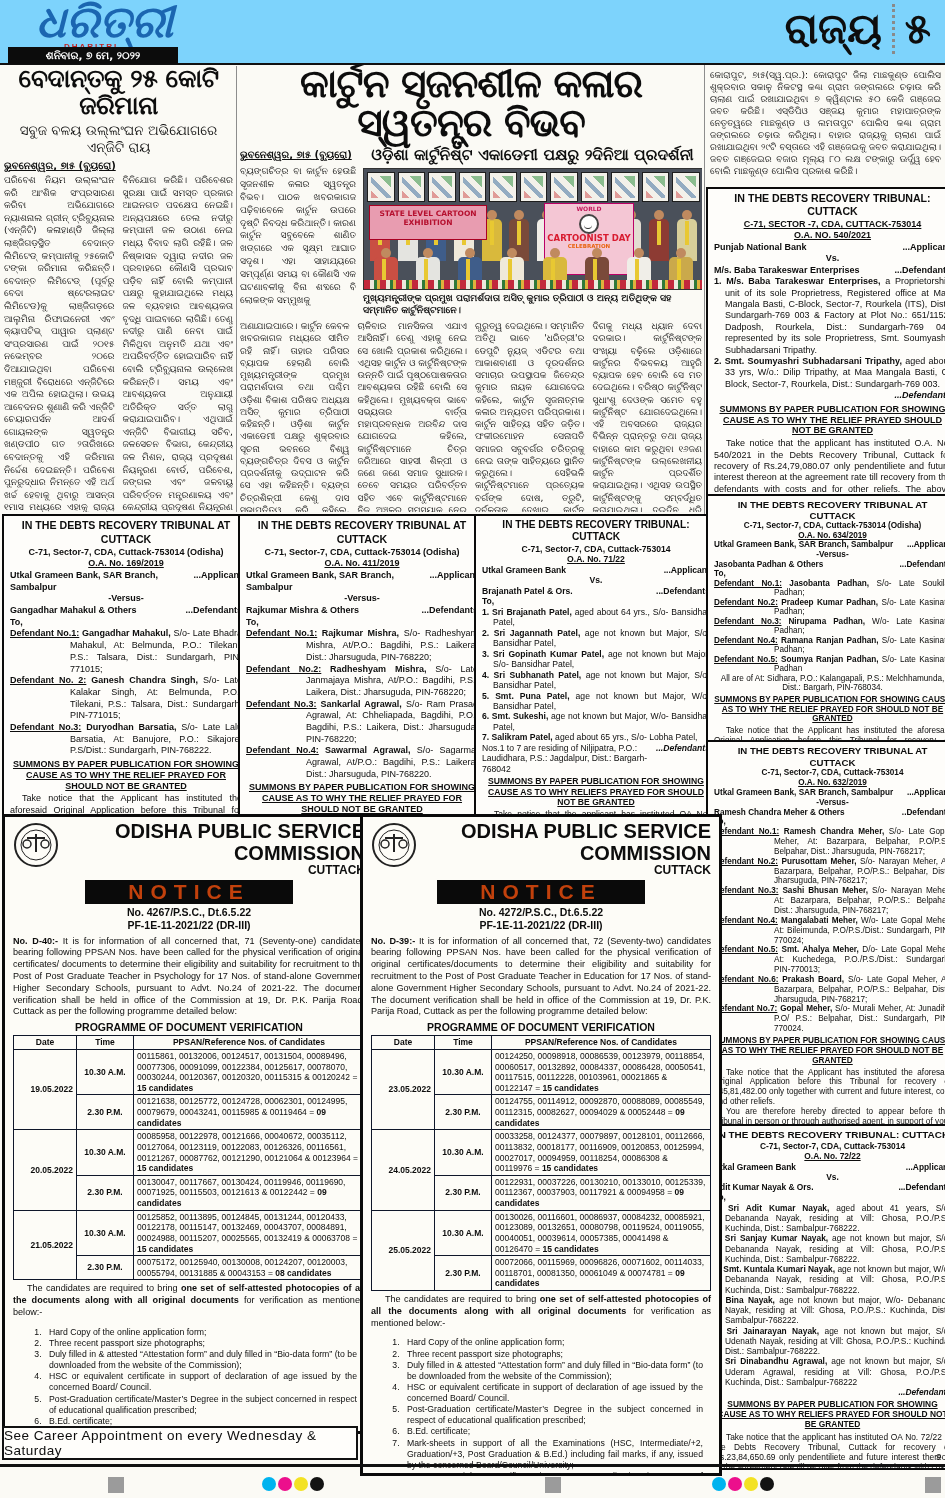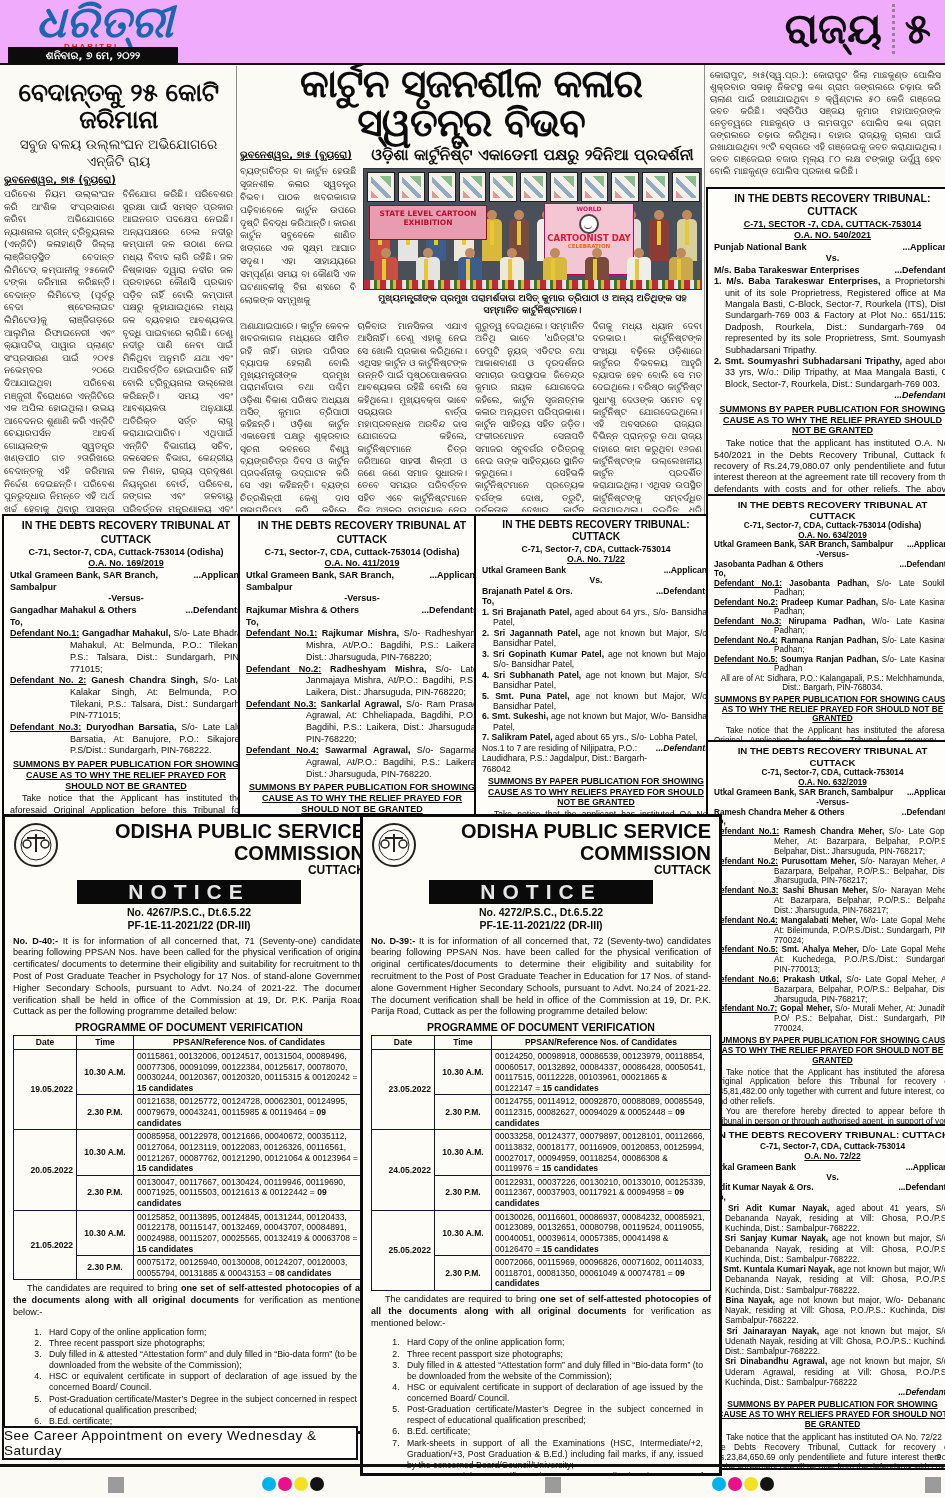--- a/index.html
+++ b/index.html
@@ -1,42 +1,42 @@
 <!DOCTYPE html>
 <html><head>
 <meta charset="utf-8">
 <style>
   html,body{margin:0;padding:0;background:#e9e7e0}
   .page{position:relative;width:945px;height:1498px;background:#fbfaf5;font-family:"Liberation Sans",sans-serif;color:#0d0d0d;overflow:hidden;margin:0 auto}
   .odia{font-family:"DejaVu Sans",sans-serif}
   
-  .mast{position:absolute;left:0;top:0;width:945px;height:63px;border-bottom:2px solid #111;background:#f0abfc;z-index:2}
+  .mast{position:absolute;left:0;top:0;width:945px;height:63px;border-bottom:2px solid #111;background:#7dd3fc;z-index:2}
   .logo{position:absolute;left:36px;top:-4px;font-size:44px;font-weight:bold;font-style:italic;color:#1b66b1}
   .logo-sub{position:absolute;left:64px;top:42px;font-size:8px;font-weight:bold;color:#c32222;letter-spacing:2px}
   .datebar{position:absolute;left:8px;top:47px;width:170px;height:17px;background:#0c0c0c;color:#fff;font-size:10.5px;font-weight:bold;display:flex;align-items:center;justify-content:center}
   .section{position:absolute;right:14px;top:4px;display:flex;align-items:center;gap:10px}
   .section .nm,.section .pg{font-size:42px;font-weight:800;line-height:1}
   .section .sep{width:0;height:50px;border-left:3px dotted #8a8a8a}
   
   .vsep{position:absolute;width:1px;background:#8d8d8d}
   
-  .art-left{position:absolute;left:4px;top:80px;width:229px;height:446px;overflow:hidden}
+  .art-left{position:absolute;left:4px;top:66px;width:229px;height:446px;overflow:hidden}
   .head-l{font-size:25px;font-weight:800;line-height:1.06;text-align:center;letter-spacing:-0.5px}
   .sub-l{font-size:13.5px;text-align:center;margin-top:3px}
   .dateline{font-size:10px;font-weight:bold;text-decoration:underline;margin:4px 0 2px}
   .body2{column-count:2;column-gap:8px;font-size:9.2px;line-height:1.37;text-align:justify}
   
   .art-center{position:absolute;left:240px;top:64px;width:462px;height:448px;overflow:hidden}
   .head-c{font-size:39px;font-weight:800;text-align:center;line-height:1.0;letter-spacing:-1px}
   .c-row{display:flex;margin-top:3px}
   .c-left{width:116px;flex:none;padding-right:7px}
   .c-left .intro{font-size:9.2px;line-height:1.4;text-align:justify;margin-top:4px}
   .c-main{flex:1;min-width:0}
   .sub-c{font-size:15.5px;text-align:center;margin:1px 0 4px;font-weight:bold}
-  .caption{font-size:9.3px;font-weight:bold;margin-top:2px;text-align:center}
+  .caption{font-size:9.3px;font-weight:bold;margin-top:2px;text-align:left}
   .body4{column-count:4;column-gap:8px;font-size:9.1px;line-height:1.35;text-align:justify;height:214px;overflow:hidden;margin-top:4px}
   
   .photo{position:relative;width:100%;height:120px;background:#4a505a;overflow:hidden;border:1px solid #333}
   .frames{position:absolute;top:3px;left:3px;right:3px;height:30px;display:flex;gap:3px}
   .frame{flex:1;background:#f3f1ea;border:1px solid #1e1e1e;position:relative}
   .frame::after{content:"";position:absolute;inset:3px;background:linear-gradient(45deg,#c44 0 18%,transparent 18% 38%,#369 38% 52%,transparent 52% 72%,#283 72% 100%);opacity:.5}
   .banner{position:absolute;left:5px;top:36px;width:116px;height:30px;background:#e89cb0;border:1px solid #a02;color:#b5102f;font-weight:800;font-size:7.5px;text-align:center;padding-top:3px;line-height:1.2;z-index:3}
   .poster{position:absolute;left:180px;top:34px;width:88px;height:70px;background:#f4c6d4;border:1px solid #b06;text-align:center;font-weight:800;z-index:3}
   .poster .face{width:16px;height:16px;border:2px solid #444;border-radius:50%;margin:2px auto 0;background:#fff;position:relative}
   .poster .face::after{content:"";position:absolute;left:3px;top:8px;width:8px;height:4px;border-bottom:1.5px solid #333;border-radius:0 0 8px 8px}
@@ -86,21 +86,21 @@
   .drt-c{left:706px;top:740px;width:237px;height:376px;font-size:8.2px;line-height:1.2}
   .drt-d{left:706px;top:1124px;width:237px;height:336px;font-size:8.4px;line-height:1.22}
   
   .opsc{position:absolute;background:#fdfcf7;border:3px solid #0a0a0a;padding:3px 8px;overflow:hidden}
   .opsc-l{left:2px;top:814px;width:352px;height:608px}
   .opsc-r{left:360px;top:814px;width:340px;height:650px}
   .op-head{position:relative;text-align:right;padding-bottom:1px}
   .op-logo{position:absolute;left:0px;top:2px;width:46px;height:46px}
   .op-t1{font-size:20px;font-weight:800;line-height:1.1}
   .op-t2{font-size:12px;font-weight:800;line-height:1.1}
-  .op-notice{width:224px;margin:2px auto;background:#0a0a0a;color:#e5e5e5;font-size:21px;font-weight:800;text-align:center;letter-spacing:7px;line-height:1.15}
+  .op-notice{width:208px;margin:2px auto;background:#0a0a0a;color:#c2410c;font-size:21px;font-weight:800;text-align:center;letter-spacing:7px;line-height:1.15}
   .op-no{font-size:10.5px;font-weight:bold;text-align:center;line-height:1.25}
   .op-intro{font-size:9.1px;text-align:justify;line-height:1.3;margin-top:3px}
   .op-prog{font-size:10.5px;font-weight:800;text-align:center;margin:3px 0 2px}
   .ptable{width:100%;border-collapse:collapse;font-size:8.5px;line-height:1.25}
   .ptable th,.ptable td{border:1px solid #0f172a;padding:1px 3px;vertical-align:middle}
   .ptable th{font-weight:800;text-align:center}
   .ptable td.dt{font-weight:800;text-align:right;width:56px}
   .ptable td.tm{font-weight:800;text-align:center;width:50px}
   .op-bring{font-size:9.1px;text-align:justify;margin:3px 0 1px;text-indent:14px;line-height:1.3}
   .chk{margin:8px;padding-left:23px;font-size:8.7px;line-height:1.28}
@@ -351,21 +351,21 @@
         <span>Ramesh Chandra Meher &amp; Others</span>
         <span class="tag">..Defendants</span>
       </div>
     <div class="to">To,</div>
     <div>
         <p class="def"><span class="dl">Defendant No.1:</span><b> Ramesh Chandra Meher,</b><span> S/o- Late Gopal Meher, At: Bazarpara, Belpahar, P.O/P.S.: Belpahar, Dist.: Jharsuguda, PIN-768217;</span></p>
         <p class="def"><span class="dl">Defendant No.2:</span><b> Purusottam Meher,</b><span> S/o- Narayan Meher, At: Bazarpara, Belpahar, P.O/P.S.: Belpahar, Dist.: Jharsuguda, PIN-768217;</span></p>
         <p class="def"><span class="dl">Defendant No.3:</span><b> Sashi Bhusan Meher,</b><span> S/o- Narayan Meher, At: Bazarpara, Belpahar, P.O/P.S.: Belpahar, Dist.: Jharsuguda, PIN-768217;</span></p>
         <p class="def"><span class="dl">Defendant No.4:</span><b> Mangalabati Meher,</b><span> W/o- Late Gopal Meher, At: Bileimunda, P.O/P.S./Dist.: Sundargarh, PIN-770024;</span></p>
         <p class="def"><span class="dl">Defendant No.5:</span><b> Smt. Ahalya Meher,</b><span> D/o- Late Gopal Meher, At: Kuchedega, P.O./P.S./Dist.: Sundargarh, PIN-770013;</span></p>
-        <p class="def"><span class="dl">Defendant No.6:</span><b> Prakash Utkal,</b><span> S/o- Late Gopal Meher, At: Bazarpara, Belpahar, P.O/P.S.: Belpahar, Dist.: Jharsuguda, PIN-768217;</span></p>
+        <p class="def"><span class="dl">Defendant No.6:</span><b> Prakash Board,</b><span> S/o- Late Gopal Meher, At: Bazarpara, Belpahar, P.O/P.S.: Belpahar, Dist.: Jharsuguda, PIN-768217;</span></p>
         <p class="def"><span class="dl">Defendant No.7:</span><b> Gopal Meher,</b><span> S/o- Murali Meher, At: Junadihi, P.O/ P.S.: Belpahar, Dist.: Sundargarh, PIN-770024.</span></p>
       </div>
     <div class="sumh">SUMMONS BY PAPER PUBLICATION FOR SHOWING CAUSE AS TO WHY THE RELIEF PRAYED FOR SHOULD NOT BE GRANTED</div>
     <p class="pp">Take notice that the Applicant has instituted the aforesaid Original Application before this Tribunal for recovery of ₹45,81,482.00 only together with current and future interest, cost and other reliefs.</p>
     <p class="pp">You are therefore hereby directed to appear before this Tribunal in person or through authorised agent, in support of your defence to show cause within 30 days from the date of publication or on 20th day of June, 2022 at 10.30 a.m. as to why the reliefs prayed for should not be granted.</p>
 
   </div>
 
   <div class="drt drt-d numd">
     <div class="h1">IN THE DEBTS RECOVERY TRIBUNAL: CUTTACK</div>

